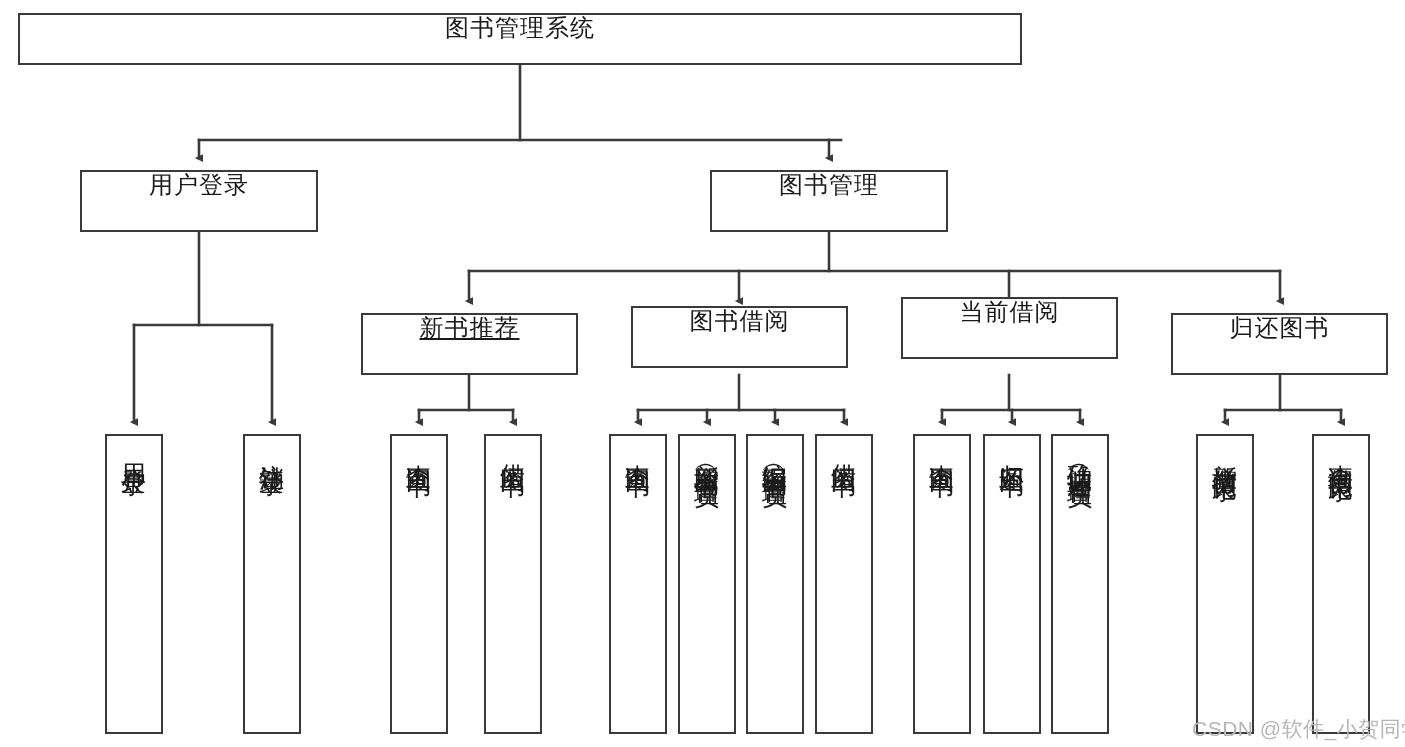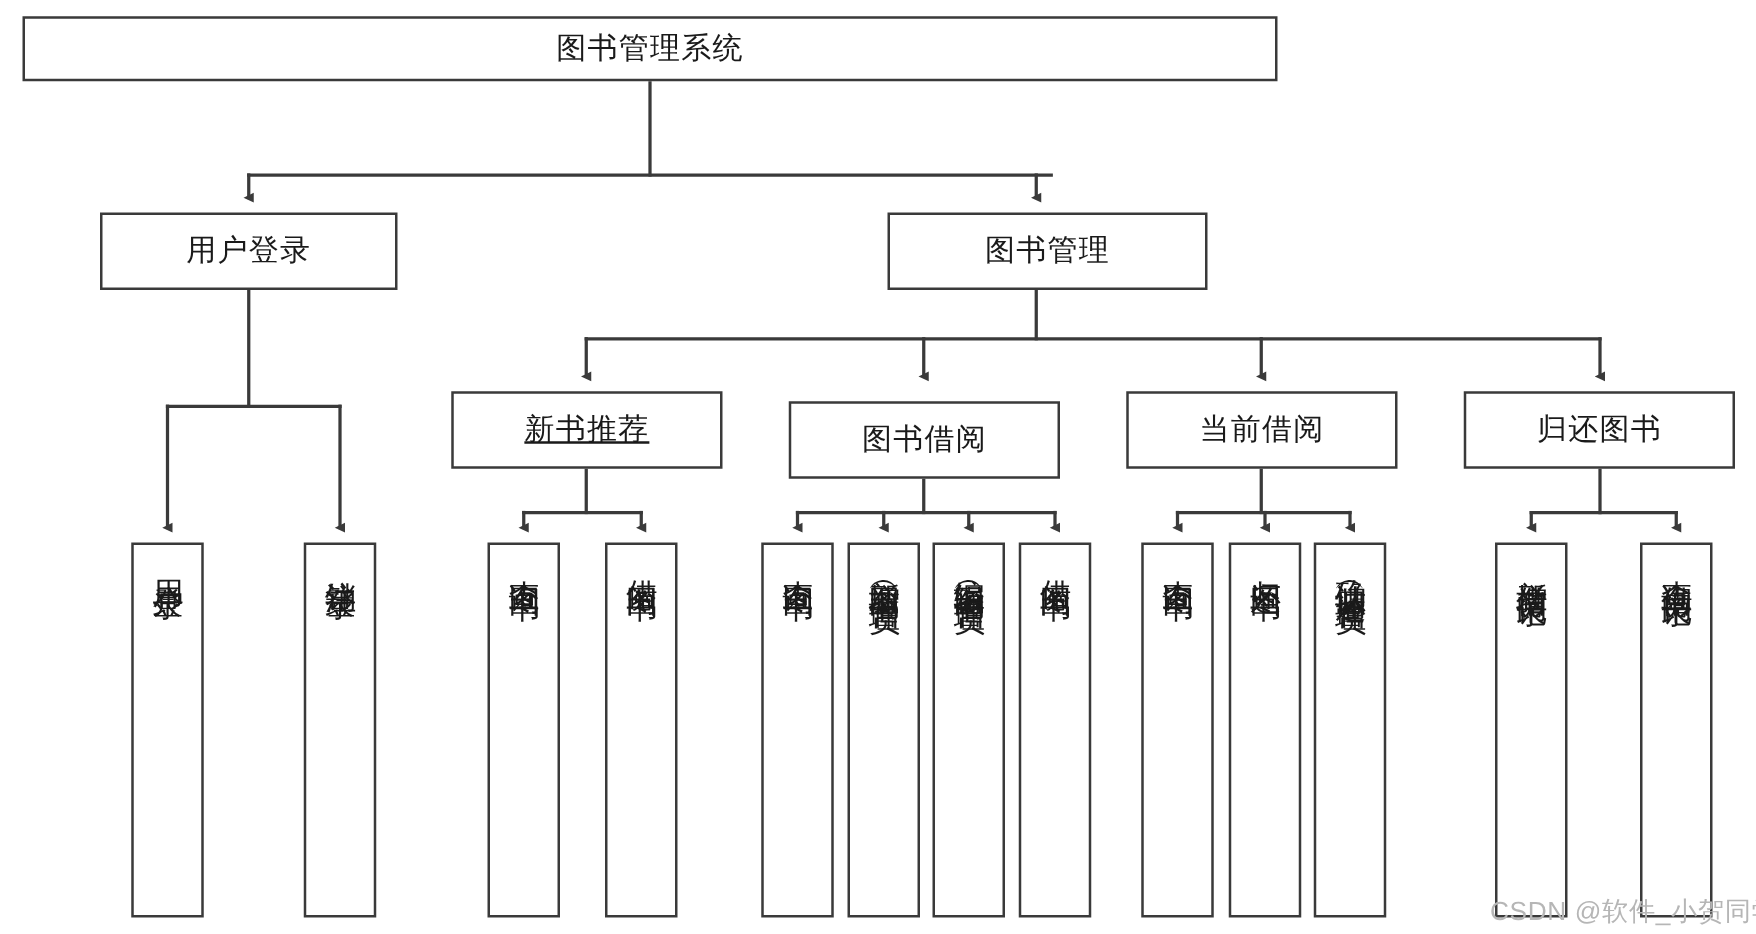--- a/index.html
+++ b/index.html
@@ -24,21 +24,20 @@
     width: 1405px;
     height: 747px;
     pointer-events: none;
   }
   .node {
     position: absolute;
     box-sizing: border-box;
     background: #ffffff;
     border: 2px solid #3a3a3a;
     display: flex;
-    align-items: center;
     justify-content: center;
     color: #1a1a1a;
   }
   .node .label {
     display: block;
     text-align: center;
   }
   
   .node.horiz .label {
     font-size: 24px;
@@ -124,31 +123,31 @@
     </g>
   </svg>
 
   <div class="node horiz" style="left:18px; top:13px; width:1004px; height:52px;">
     <span class="label">图书管理系统</span>
   </div>
 
   <div class="node horiz" style="left:80px; top:170px; width:238px; height:62px;">
     <span class="label">用户登录</span>
   </div>
-  <div class="node horiz" style="left:710px; top:170px; width:256px; height:62px;">
+  <div class="node horiz" style="left:710px; top:170px; width:238px; height:62px;">
     <span class="label">图书管理</span>
   </div>
 
   <div class="node horiz" style="left:361px; top:313px; width:217px; height:62px;text-decoration:underline;">
     <span class="label">新书推荐</span>
   </div>
-  <div class="node horiz" style="left:631px; top:321px; width:217px; height:62px;">
+  <div class="node horiz" style="left:631px; top:306px; width:217px; height:62px;">
     <span class="label">图书借阅</span>
   </div>
-  <div class="node horiz" style="left:901px; top:313px; width:217px; height:62px;">
+  <div class="node horiz" style="left:901px; top:297px; width:217px; height:62px;">
     <span class="label">当前借阅</span>
   </div>
   <div class="node horiz" style="left:1171px; top:313px; width:217px; height:62px;">
     <span class="label">归还图书</span>
   </div>
 
   <div class="node vert" style="left:105px; top:434px; width:58px; height:300px;">
     <span class="label">用户登录</span>
   </div>
   <div class="node vert" style="left:243px; top:434px; width:58px; height:300px;">

